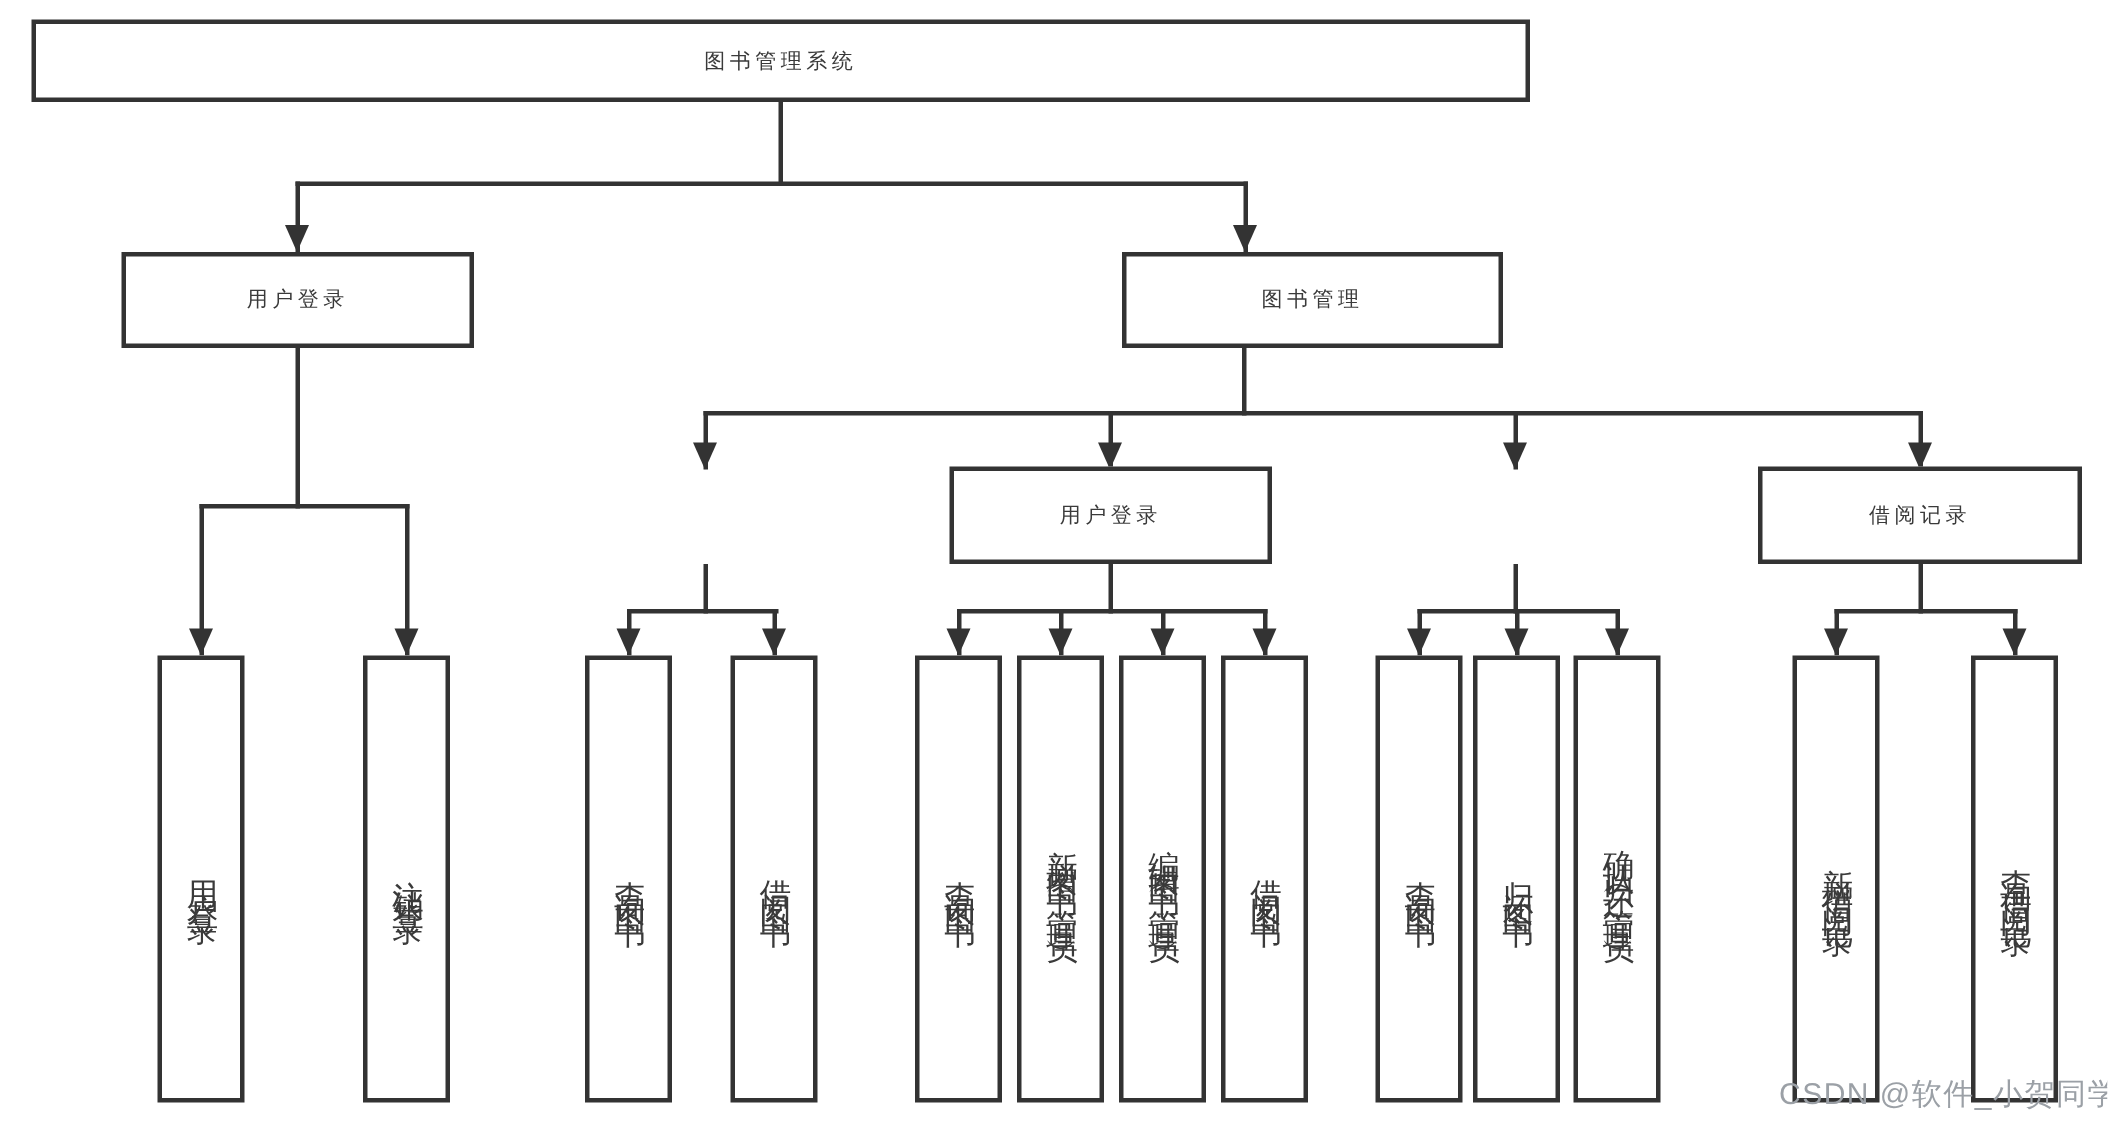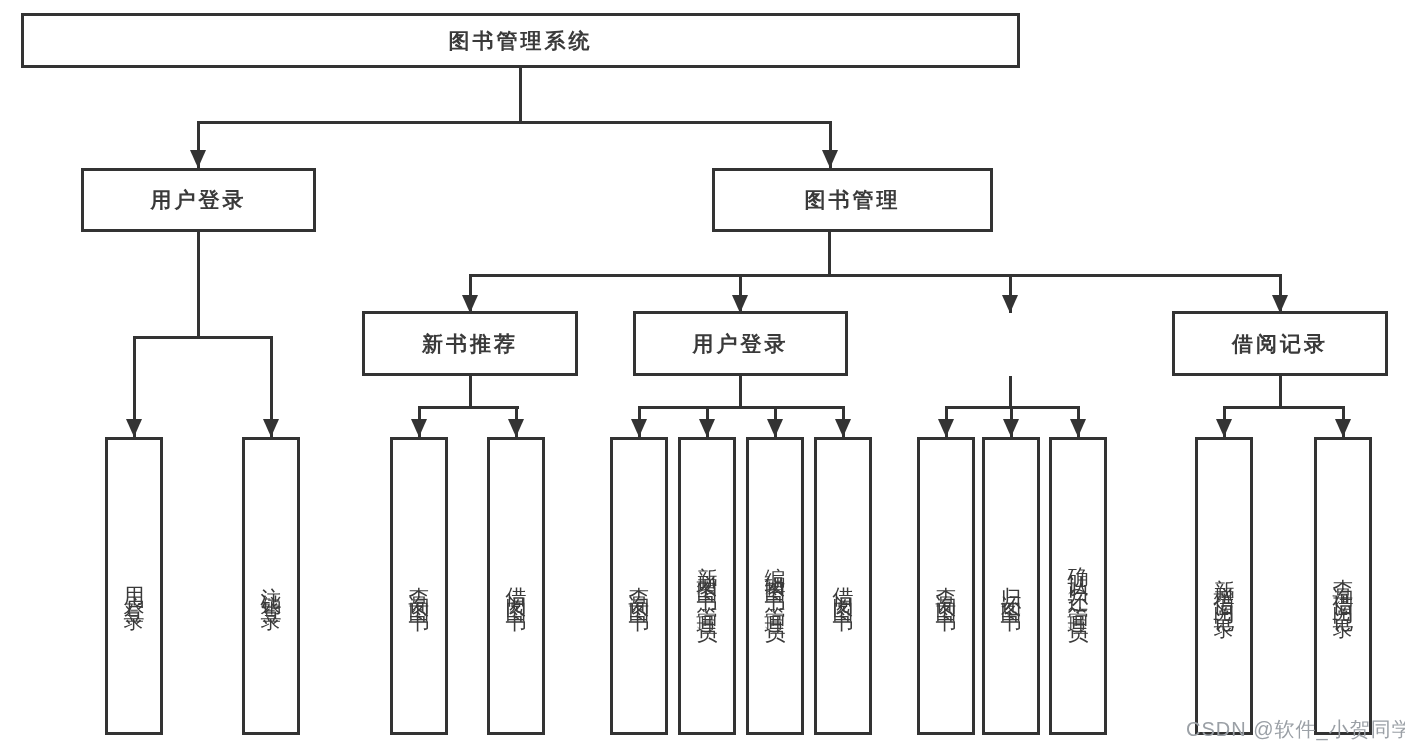--- a/index.html
+++ b/index.html
@@ -11,21 +11,21 @@
   html,body{margin:0;padding:0;background:var(--bg);}
   .canvas{
     position:relative;width:1405px;height:747px;background:var(--bg);
     font-family:"Liberation Sans", sans-serif;overflow:hidden;
   }
   .box{
     position:absolute;border:3px solid var(--line);background:var(--bg);
     display:flex;align-items:center;justify-content:center;
     color:var(--text);box-sizing:border-box;z-index:2;
   }
-  .hbox{font-size:21px;letter-spacing:3px;font-weight:700;}
+  .hbox{font-size:14px;letter-spacing:3px;font-weight:400;}
   .leaf{
     writing-mode:vertical-rl;text-orientation:mixed;
     font-size:21px;letter-spacing:8px;font-weight:500;
   }
   .vline{position:absolute;width:3px;background:var(--line);z-index:1;}
   .hline{position:absolute;height:3px;background:var(--line);z-index:1;}
   .arrowhead{
     position:absolute;width:0;height:0;z-index:1;
     border-left:8px solid transparent;border-right:8px solid transparent;
     border-top:18px solid var(--line);
@@ -40,27 +40,24 @@
 
 <div class="canvas">
 
   <div class="box hbox" style="left:21px;top:13px;width:999px;height:55px">
     <span>图书管理系统</span>
   </div>
 
   <div class="box hbox" style="left:81px;top:168px;width:235px;height:64px">
     <span>用户登录</span>
   </div>
-  <div class="box hbox" style="left:712px;top:168px;width:281px;height:64px">
+  <div class="box hbox" style="left:748px;top:168px;width:254px;height:64px">
     <span>图书管理</span>
   </div>
 
-  <div class="box hbox" style="left:362px;top:311px;width:216px;height:65px">
-    <span>新书推荐</span>
-  </div>
   <div class="box hbox" style="left:633px;top:311px;width:215px;height:65px">
     <span>用户登录</span>
   </div>
   <div class="box hbox" style="left:1172px;top:311px;width:216px;height:65px">
     <span>借阅记录</span>
   </div>
 
   <div class="box leaf" style="left:105px;top:437px;width:58px;height:298px">
     <span>用户登录</span>
   </div>

